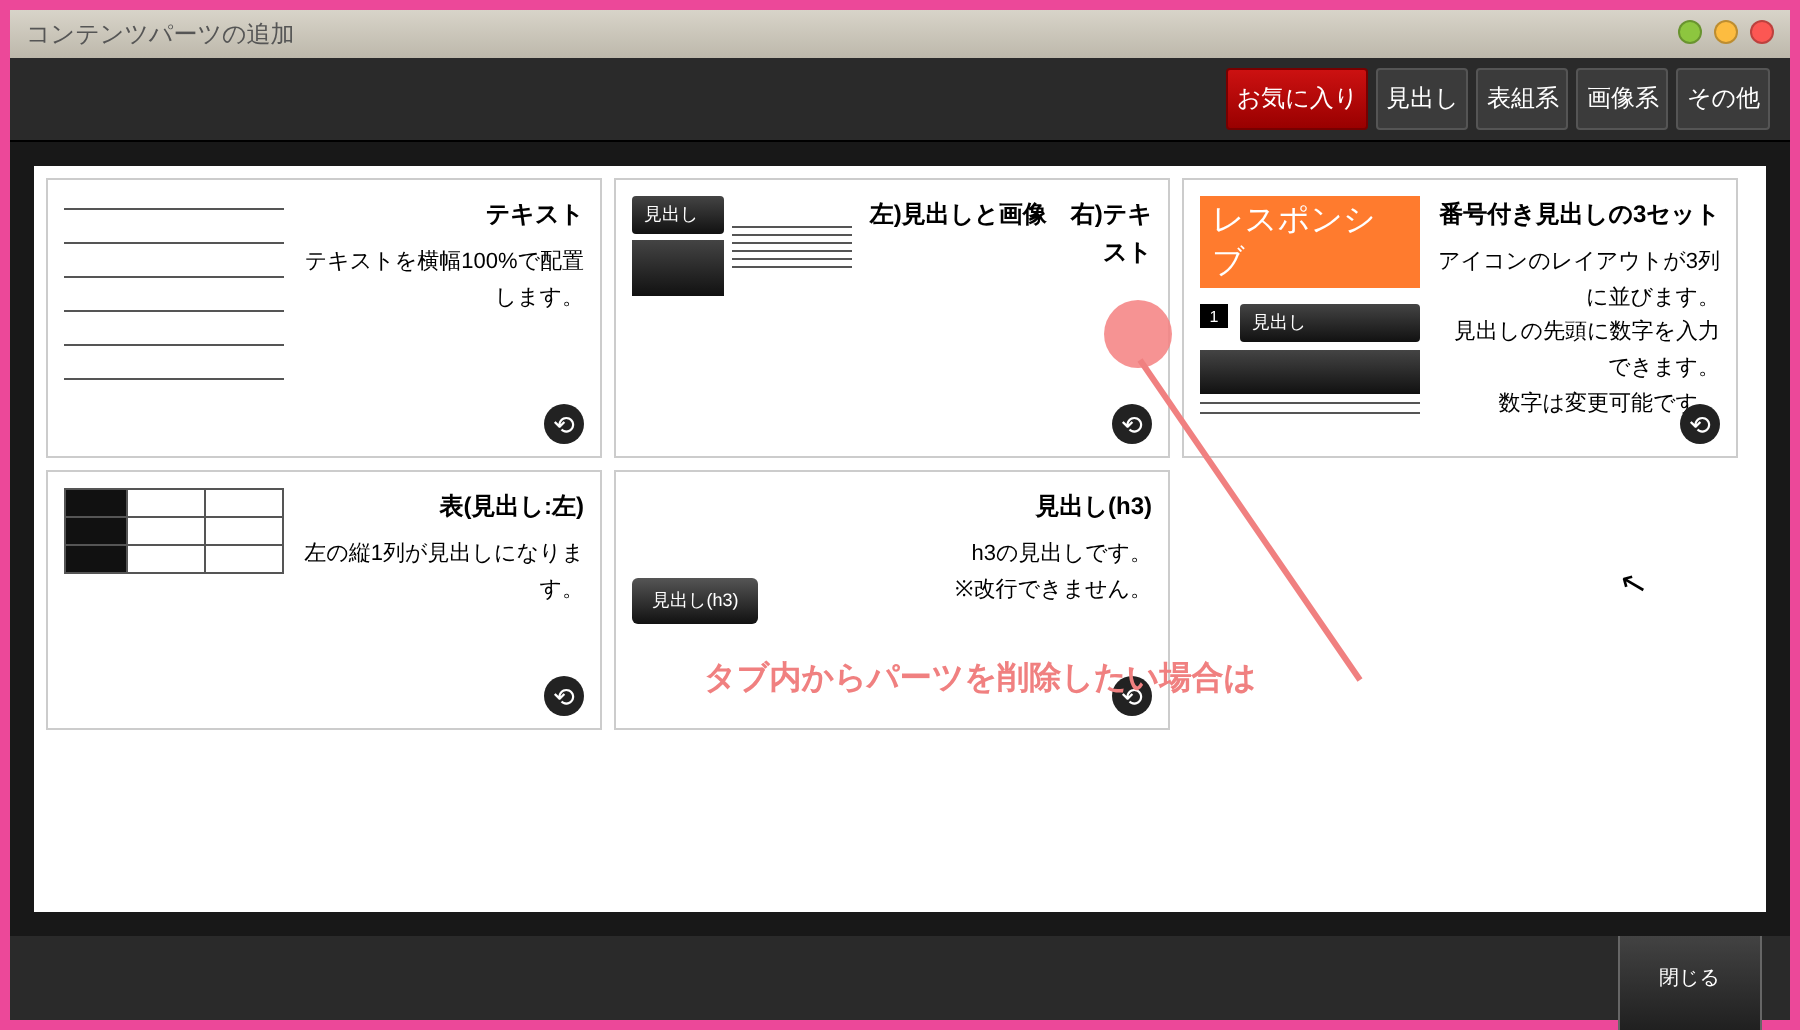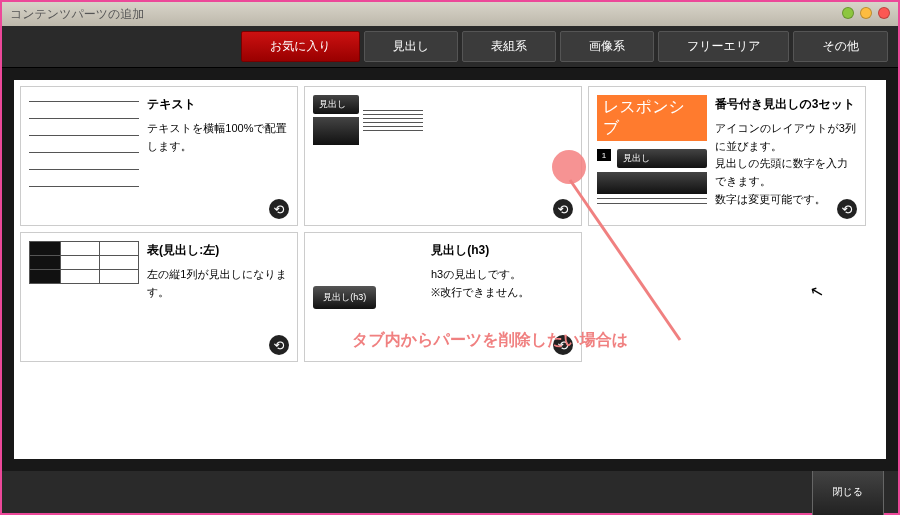--- a/index.html
+++ b/index.html
@@ -9,21 +9,21 @@
     width: 900px;
     height: 515px;
     overflow: hidden;
     position: relative;
   }
   .window {
     width: 900px;
     height: 515px;
     display: flex;
     flex-direction: column;
-    border: 2px solid #ec4899;
+    border: 5px solid #ec4899;
   }
   .titlebar {
     height: 24px;
     background: linear-gradient(#d8d4c9, #bdb8ab);
     display: flex;
     align-items: center;
     padding: 0 8px;
     font-size: 12px;
     color: #555;
     position: relative;
@@ -47,21 +47,21 @@
     background: #2a2a2a;
     height: 42px;
     display: flex;
     justify-content: flex-end;
     align-items: center;
     gap: 4px;
     padding: 0 10px;
     border-bottom: 1px solid #000;
   }
   .tab {
-    padding: 6px 28px;
+    padding: 6px 4px;
     font-size: 12px;
     color: #fff;
     background: #3b3b3b;
     border: 1px solid #555;
     border-radius: 2px;
     cursor: pointer;
   }
   .tab.active {
     background: linear-gradient(#c11, #900);
     border-color: #700;
@@ -102,20 +102,21 @@
     flex-shrink: 0;
     display: flex;
     flex-direction: column;
     gap: 4px;
     font-size: 9px;
   }
   .card-text {
     font-size: 11px;
     line-height: 1.6;
     flex: 1;
+    text-align: right;
   }
   .card-title {
     font-weight: bold;
     margin-bottom: 6px;
     font-size: 12px;
   }
   .badge-resp {
     background: #ff7b2e;
     color: #fff;
     font-size: 16px;
@@ -242,21 +243,20 @@
       <span class="ball-max"></span>
       <span class="ball-close"></span>
     </div>
   </div>
 
   <div class="tabbar">
     <div class="tab active">お気に入り</div>
     <div class="tab">見出し</div>
     <div class="tab">表組系</div>
     <div class="tab">画像系</div>
-    <div class="tab">フリーエリア</div>
     <div class="tab">その他</div>
   </div>
 
   <div class="content-area">
     <div class="white-panel">
 
       <div class="card">
         <div class="thumb lines">
           <div class="line"></div>
             <div class="line"></div>
@@ -285,20 +285,21 @@
               <div class="mini-line"></div>
                 <div class="mini-line"></div>
               <div class="mini-line"></div>
                 <div class="mini-line"></div>
               <div class="mini-line"></div>
                 <div class="mini-line"></div>
             </div>
           </div>
         </div>
         <div class="card-text">
+          <div class="card-title">左)見出しと画像　右)テキスト</div>
         </div>
         <div class="action-btn">
           <span>⟲</span>
         </div>
       </div>
 
       <div class="card tall">
         <div class="thumb">
           <span class="badge-resp">レスポンシブ</span>
           <div class="mini-row" style="align-items:stretch;">

